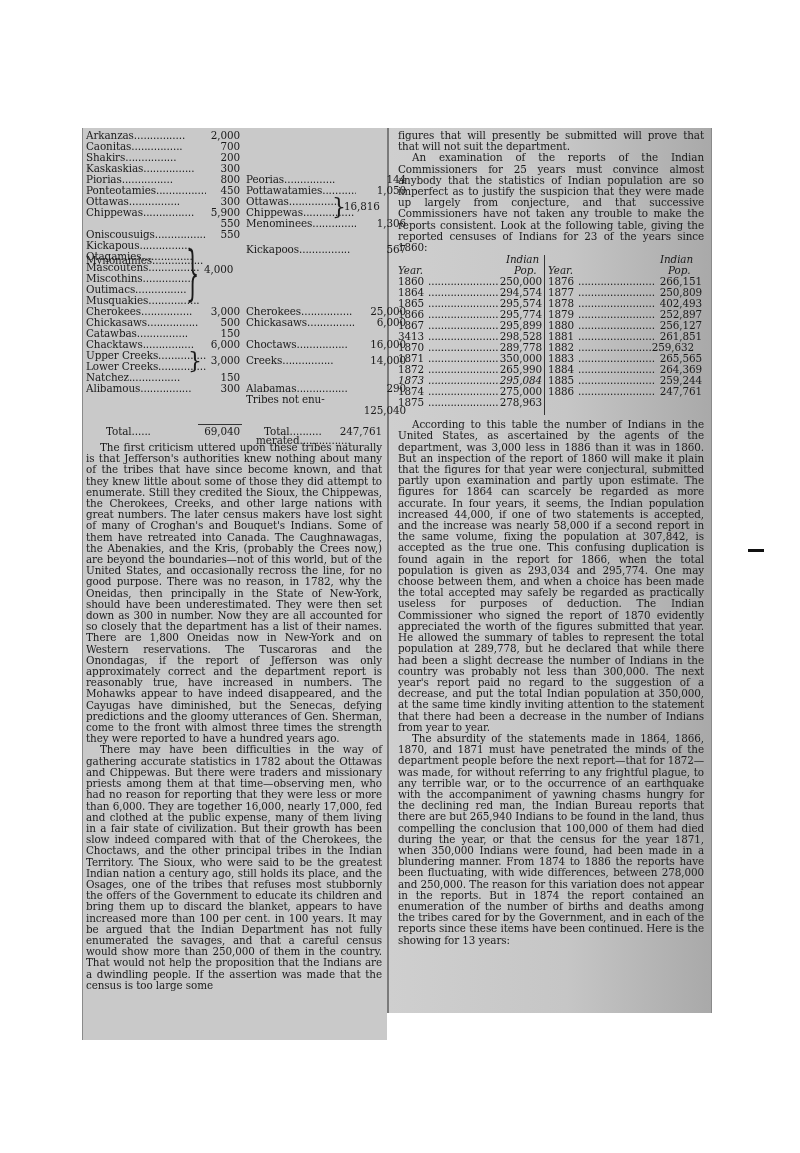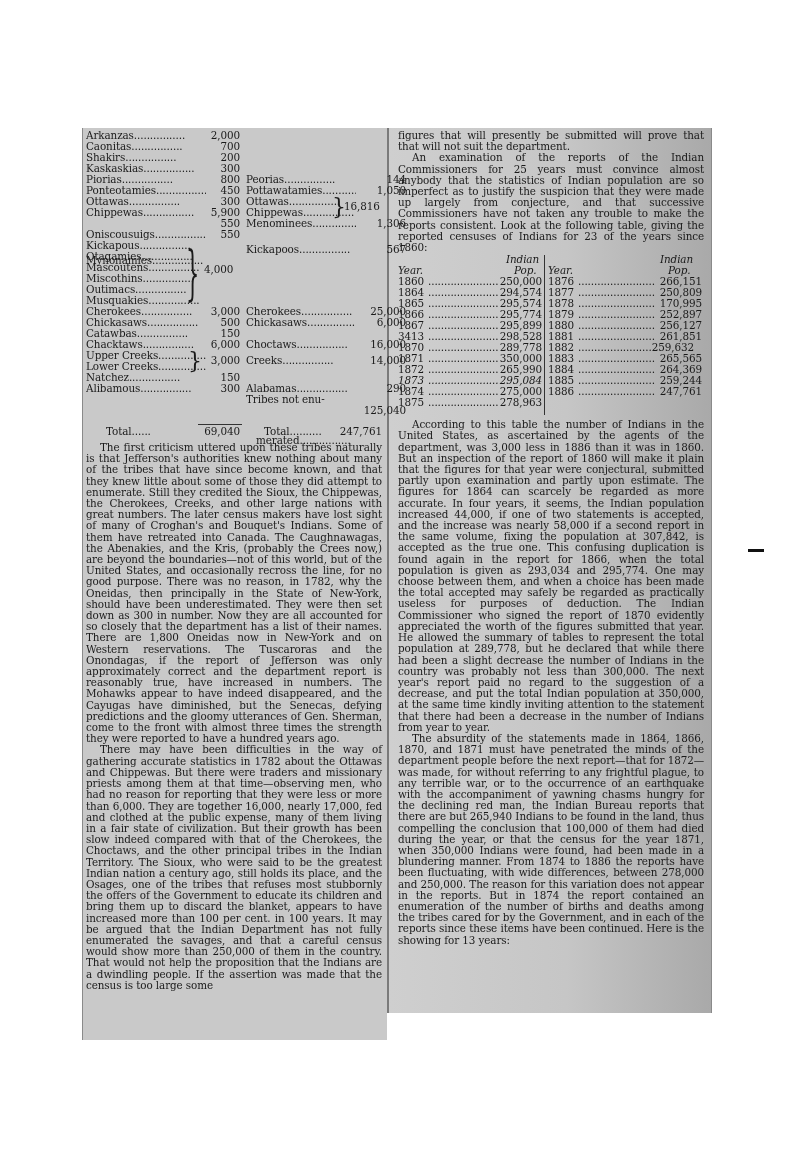--- a/index.html
+++ b/index.html
@@ -136,21 +136,21 @@
     <div class="r" style="left: 0px; top: 78px; width: 146px; overflow: hidden;"><span class="yr">3413</span>......................<span class="pv" style="right:2px;">298,528</span></div>
     <div class="r" style="left: 0px; top: 89px; width: 146px; overflow: hidden;"><span class="yr">1870</span>......................<span class="pv" style="right:2px;">289,778</span></div>
     <div class="r" style="left: 0px; top: 100px; width: 146px; overflow: hidden;"><span class="yr">1871</span>......................<span class="pv" style="right:2px;">350,000</span></div>
     <div class="r" style="left: 0px; top: 111px; width: 146px; overflow: hidden;"><span class="yr">1872</span>......................<span class="pv" style="right:2px;">265,990</span></div>
     <div class="r" style="left: 0px; top: 122px; width: 146px; overflow: hidden; font-style: italic;"><span class="yr">1873</span>......................<span class="pv" style="right:2px;">295,084</span></div>
     <div class="r" style="left: 0px; top: 133px; width: 146px; overflow: hidden;"><span class="yr">1874</span>......................<span class="pv" style="right:2px;">275,000</span></div>
     <div class="r" style="left: 0px; top: 144px; width: 146px; overflow: hidden;"><span class="yr">1875</span>......................<span class="pv" style="right:2px;">278,963</span></div>
 
     <div class="r" style="left: 150px; top: 23px; width: 154px; overflow: hidden;"><span class="yr">1876</span>........................<span class="pv" style="right:0;">266,151</span></div>
     <div class="r" style="left: 150px; top: 34px; width: 154px; overflow: hidden;"><span class="yr">1877</span>........................<span class="pv" style="right:0;">250,809</span></div>
-    <div class="r" style="left: 150px; top: 45px; width: 154px; overflow: hidden;"><span class="yr">1878</span>........................<span class="pv" style="right:0;">170,995</span></div>
+    <div class="r" style="left: 150px; top: 45px; width: 154px; overflow: hidden;"><span class="yr">1878</span>........................<span class="pv" style="right:0;">402,493</span></div>
     <div class="r" style="left: 150px; top: 56px; width: 154px; overflow: hidden;"><span class="yr">1879</span>........................<span class="pv" style="right:0;">252,897</span></div>
     <div class="r" style="left: 150px; top: 67px; width: 154px; overflow: hidden;"><span class="yr">1880</span>........................<span class="pv" style="right:0;">256,127</span></div>
     <div class="r" style="left: 150px; top: 78px; width: 154px; overflow: hidden;"><span class="yr">1881</span>........................<span class="pv" style="right:0;">261,851</span></div>
     <div class="r" style="left: 150px; top: 89px; width: 154px; overflow: hidden;"><span class="yr">1882</span>........................<span class="pv" style="right:8px;">259,632</span></div>
     <div class="r" style="left: 150px; top: 100px; width: 154px; overflow: hidden;"><span class="yr">1883</span>........................<span class="pv" style="right:0;">265,565</span></div>
     <div class="r" style="left: 150px; top: 111px; width: 154px; overflow: hidden;"><span class="yr">1884</span>........................<span class="pv" style="right:0;">264,369</span></div>
     <div class="r" style="left: 150px; top: 122px; width: 154px; overflow: hidden;"><span class="yr">1885</span>........................<span class="pv" style="right:0;">259,244</span></div>
     <div class="r" style="left: 150px; top: 133px; width: 154px; overflow: hidden;"><span class="yr">1886</span>........................<span class="pv" style="right:0;">247,761</span></div>
   </div>
 

